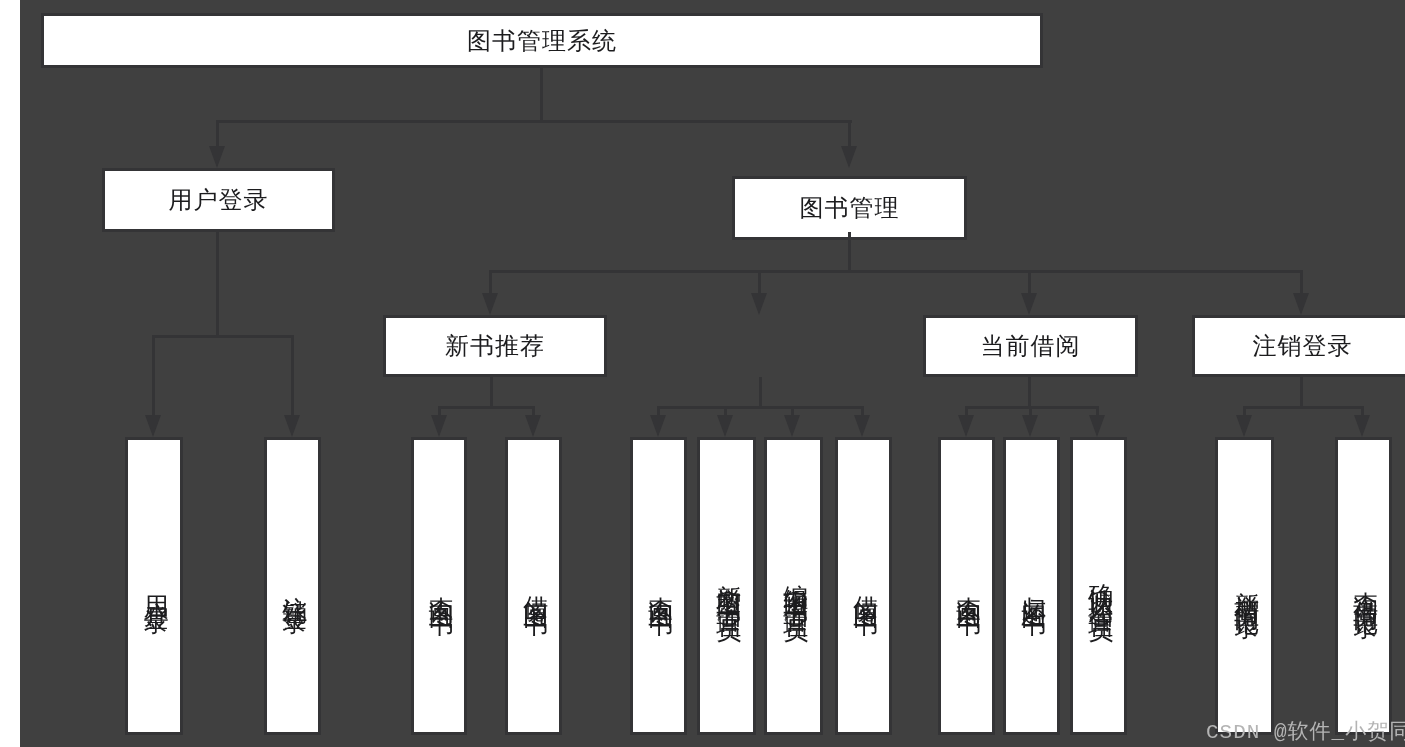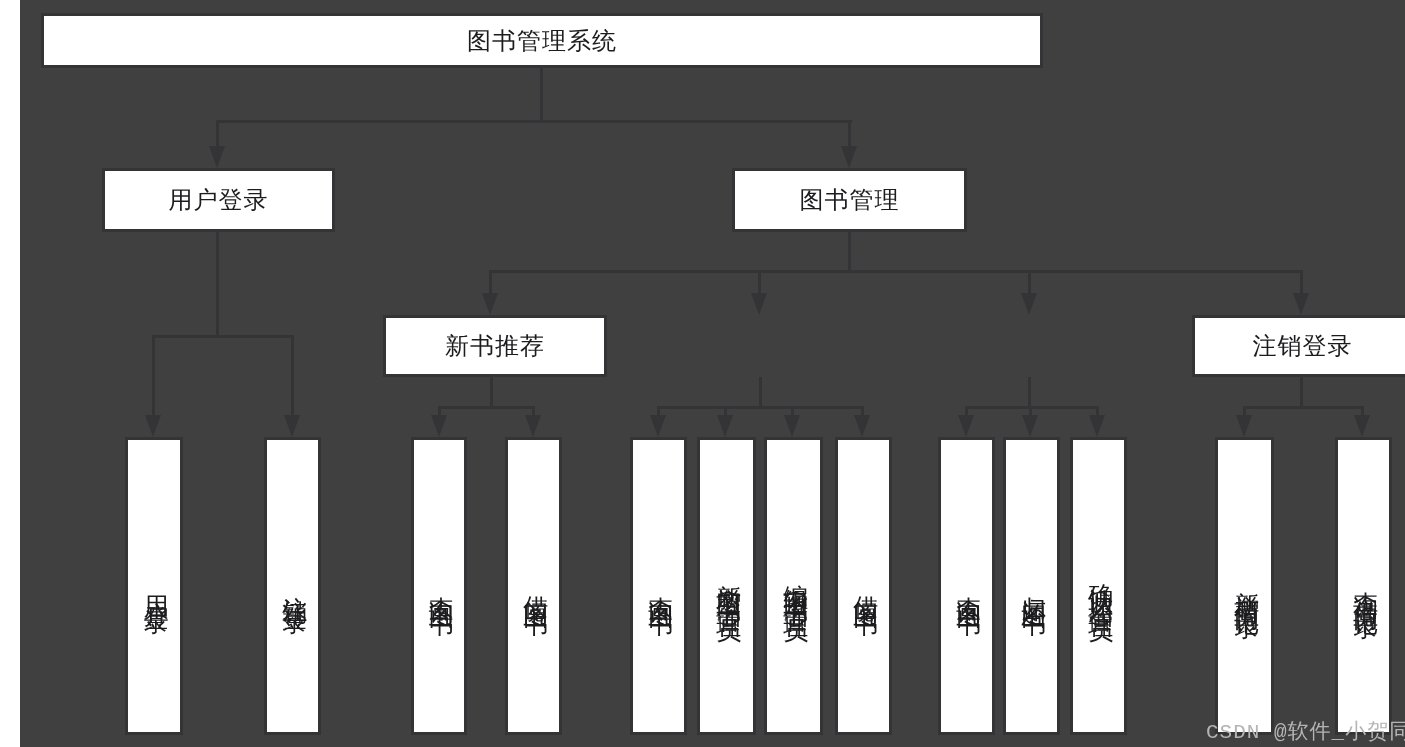--- a/index.html
+++ b/index.html
@@ -45,21 +45,21 @@
   <div class="vline" style="left:520px;top:68px;height:52px;"></div>
   <div class="hline" style="left:196px;top:120px;width:636px;"></div>
   <div class="vline" style="left:196px;top:120px;height:28px;"></div>
   <div class="vline" style="left:828px;top:120px;height:28px;"></div>
   <div class="arrow" style="left:189px;top:146px;"></div>
   <div class="arrow" style="left:821px;top:146px;"></div>
 
   <div class="box" style="left:82px;top:168px;width:233px;height:64px;">
     <span>用户登录</span>
   </div>
-  <div class="box" style="left:712px;top:168px;width:235px;height:64px;">
+  <div class="box" style="left:712px;top:176px;width:235px;height:64px;">
     <span>图书管理</span>
   </div>
 
   <div class="vline" style="left:196px;top:232px;height:103px;"></div>
   <div class="hline" style="left:132px;top:335px;width:142px;"></div>
   <div class="vline" style="left:132px;top:335px;height:82px;"></div>
   <div class="vline" style="left:271px;top:335px;height:82px;"></div>
   <div class="arrow" style="left:125px;top:415px;"></div>
   <div class="arrow" style="left:264px;top:415px;"></div>
 
@@ -69,20 +69,23 @@
   <div class="vline" style="left:738px;top:270px;height:25px;"></div>
   <div class="vline" style="left:1008px;top:270px;height:25px;"></div>
   <div class="vline" style="left:1280px;top:270px;height:25px;"></div>
   <div class="arrow" style="left:462px;top:293px;"></div>
   <div class="arrow" style="left:731px;top:293px;"></div>
   <div class="arrow" style="left:1001px;top:293px;"></div>
   <div class="arrow" style="left:1273px;top:293px;"></div>
 
   <div class="box" style="left:363px;top:315px;width:224px;height:62px;align-items:center;">
     <span>新书推荐</span>
+  </div>
+  <div class="box" style="left:903px;top:315px;width:215px;height:62px;">
+    <span>当前借阅</span>
   </div>
   <div class="box" style="left:1172px;top:315px;width:221px;height:62px;">
     <span>注销登录</span>
   </div>
 
   <div class="vline" style="left:470px;top:377px;height:29px;"></div>
   <div class="hline" style="left:418px;top:406px;width:96px;"></div>
   <div class="vline" style="left:418px;top:406px;height:11px;"></div>
   <div class="vline" style="left:512px;top:406px;height:11px;"></div>
   <div class="arrow" style="left:411px;top:415px;"></div>

